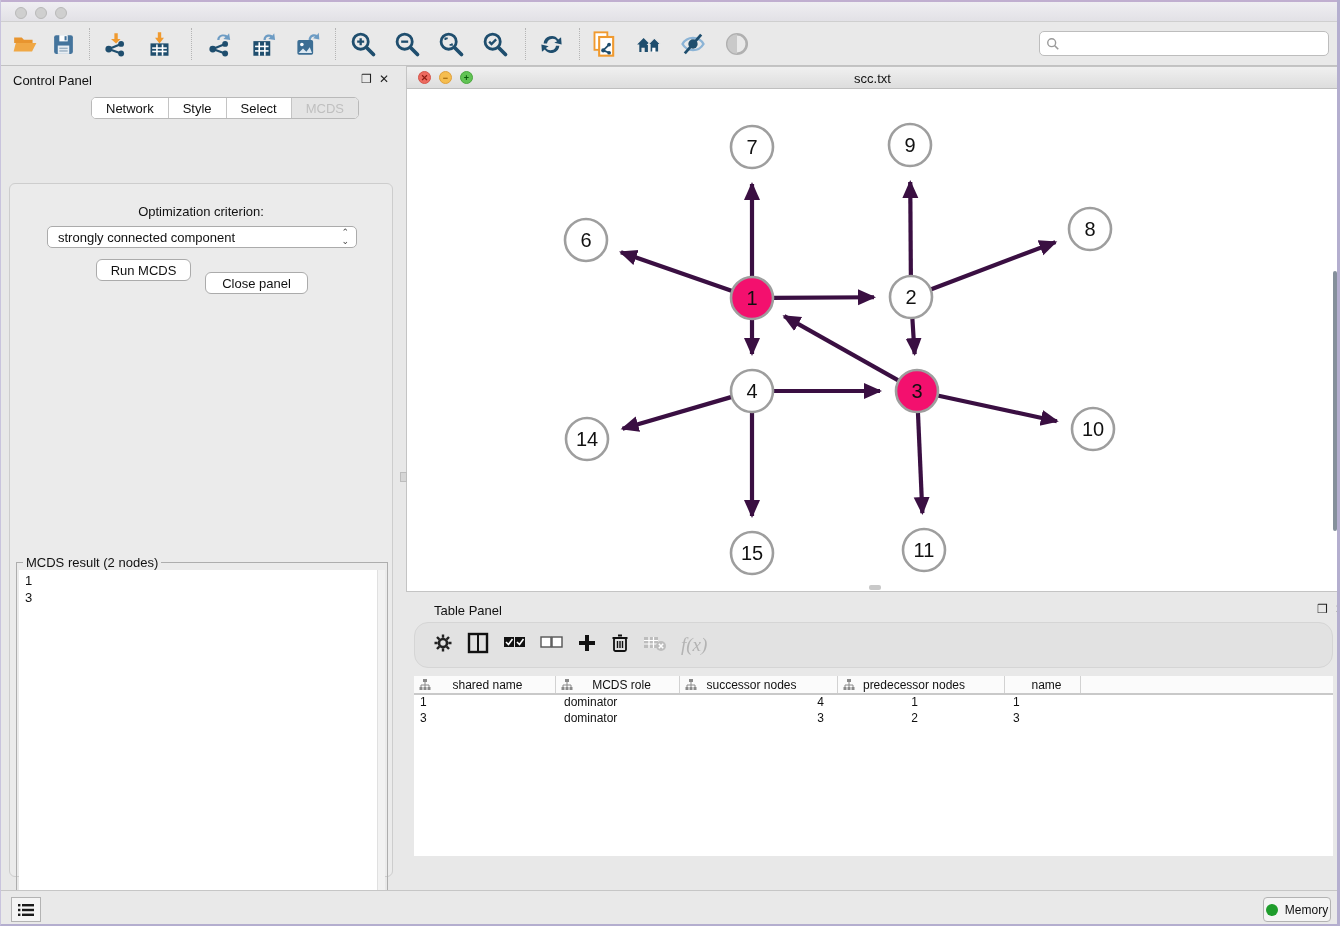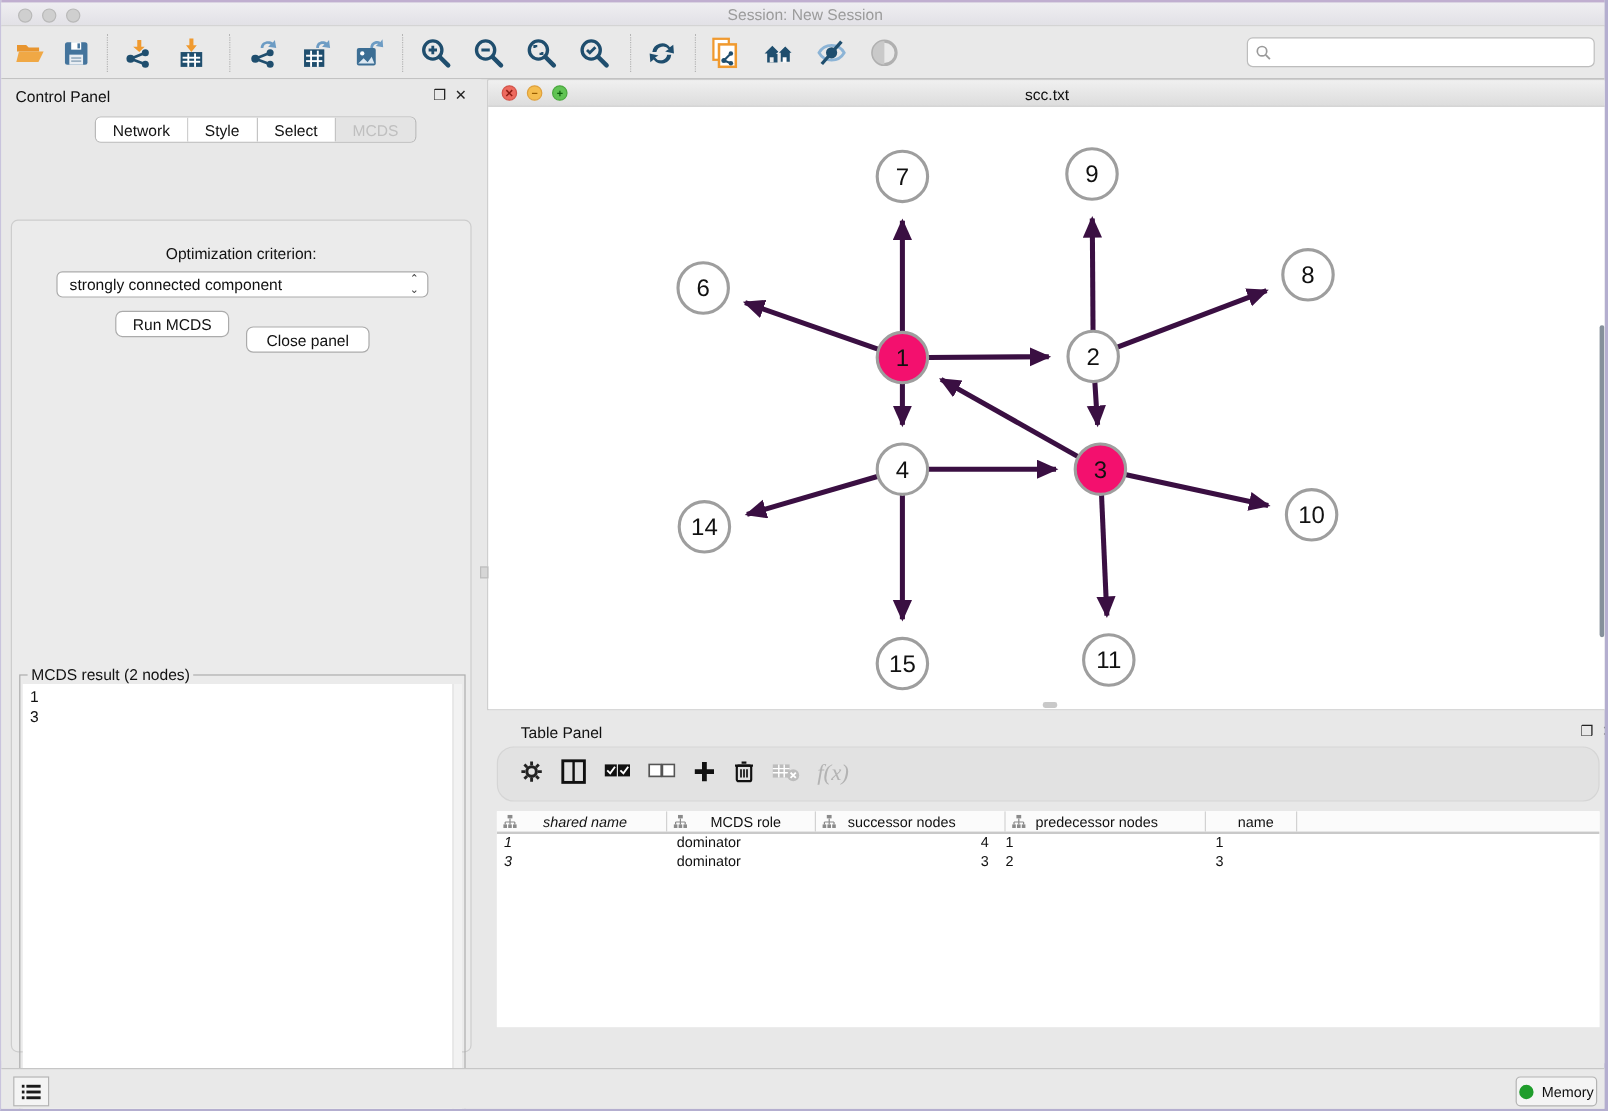--- a/index.html
+++ b/index.html
@@ -24,21 +24,21 @@
   .tb-icon{position:absolute;top:8px;width:28px;height:28px;display:flex;align-items:center;justify-content:center;}
   .tb-sep{position:absolute;top:6px;width:0;height:32px;border-left:1px dotted #b5b5b5;}
   .searchbox{position:absolute;right:12px;top:9px;width:290px;height:25px;background:#fff;border:1px solid #bdbdbd;border-radius:5px;display:flex;align-items:center;padding-left:6px;}
   .searchbox input{border:none;outline:none;flex:1;font-size:12px;font-family:"Liberation Sans",sans-serif;background:transparent;}
   
   .control-panel{position:absolute;left:0;top:66px;width:400px;height:818px;background:#e8e8e8;}
   .panel-titlerow{position:absolute;left:0;top:0;width:100%;height:26px;}
   .panel-title{position:absolute;left:12px;top:7px;font-size:13px;color:#111;}
   .float-btn,.close-btn{position:absolute;top:7px;font-size:12px;color:#222;cursor:default;line-height:12px;}
   .cp-body{position:absolute;left:8px;top:117px;width:384px;height:694px;background:#ebebeb;border:1px solid #cdcdcd;border-radius:6px;}
-  .tabgroup{position:absolute;display:flex;border:1px solid #b9b9b9;border-radius:5px;overflow:hidden;background:#fff;z-index:5;}
+  .tabgroup{position:absolute;display:flex;border:1px solid #b9b9b9;border-radius:5px;overflow:hidden;background:#fff;z-index:5;margin-left:12px;}
   .cp-tabs{left:78px;top:31px;height:22px;}
   .tab{font-size:13px;color:#111;background:#fff;padding:3px 14px 0 14px;border-right:1px solid #c4c4c4;height:22px;}
   .tab:last-child{border-right:none;}
   .tab.active{background:#e4e4e4;color:#bfbfbf;}
   .opt-label{position:absolute;left:0;top:71px;width:400px;text-align:center;font-size:13px;color:#111;}
   .dropdown{position:absolute;left:45px;top:93px;width:310px;height:22px;background:#fff;border:1px solid #ababab;border-radius:5px;font-size:13px;color:#111;display:flex;align-items:center;padding-left:10px;}
   .dd-arrows{position:absolute;right:7px;top:1px;font-size:9px;color:#444;line-height:9px;text-align:center;}
   .btn{position:absolute;height:22px;background:#fff;border:1px solid #ababab;border-radius:6px;font-size:13px;color:#111;text-align:center;padding-top:3px;}
   .groupbox{position:absolute;left:14px;top:429px;width:372px;height:381px;border:1px solid #adadad;}
   .groupbox-label{position:absolute;left:6px;top:-8px;background:#e8e8e8;padding:0 3px;font-size:13px;color:#111;}
@@ -60,41 +60,40 @@
   
   .table-panel{position:absolute;left:405px;top:592px;width:935px;height:294px;background:#e8e8e8;}
   .tp-titlerow{position:absolute;left:16px;top:4px;width:100%;height:22px;}
   .tp-toolbar{position:absolute;left:8px;top:30px;width:919px;height:46px;background:#e2e2e2;border:1px solid #d5d5d5;border-radius:14px;display:flex;align-items:center;gap:14px;padding-left:18px;}
   .tp-table{position:absolute;left:8px;top:84px;width:919px;height:180px;background:#fff;overflow:hidden;}
   .thead{display:flex;height:19px;background:#fbfbfb;border-bottom:2px solid #c9c9c9;}
   .th{position:relative;display:flex;align-items:center;justify-content:center;font-size:12px;color:#111;border-right:1px solid #d2d2d2;}
   .th .hicon{position:absolute;left:5px;top:3px;}
   .trow{display:flex;height:16px;}
   .td{font-size:12px;color:#111;overflow:hidden;white-space:nowrap;}
-  .c0{width:142px;padding-left:6px;font-style:italic;}
+  .c0{width:142px;padding-left:6px;}
   .c1{width:124px;padding-left:8px;}
   .c2{width:158px;text-align:right;padding-right:14px;}
-  .c3{width:167px;text-align:left;padding-right:14px;}
+  .c3{width:167px;text-align:center;padding-right:14px;}
   .c4{width:76px;padding-left:8px;}
   .tp-tabs{left:267px;top:271px;height:22px;position:absolute;}
   .fx{font-family:"Liberation Serif",serif;font-style:italic;font-size:19px;color:#b3b3b3;}
   
   .statusbar{position:absolute;left:0;top:890px;width:1340px;height:36px;background:#e9e9e9;border-top:1px solid #c6c6c6;}
   .list-btn{position:absolute;left:10px;top:6px;width:30px;height:25px;background:#f4f4f4;border:1px solid #b3b3b3;display:flex;align-items:center;justify-content:center;}
   .memory-btn{position:absolute;right:10px;top:6px;width:68px;height:25px;background:#f4f4f4;border:1px solid #b3b3b3;border-radius:4px;display:flex;align-items:center;justify-content:center;gap:7px;font-size:12px;color:#111;}
   .mem-dot{width:12px;height:12px;border-radius:50%;background:#1f9d2c;}
 </style>
 </head>
 <body>
 
 <div class="titlebar">
   <span class="traffic t-gray" style="left:14px"></span>
   <span class="traffic t-gray" style="left:34px"></span>
   <span class="traffic t-gray" style="left:54px"></span>
-  <div class="win-title">Session: New Session</div>
 </div>
 
 <div class="toolbar">
   <div class="tb-icon" style="left:10px">
     <svg width="26" height="26" viewBox="0 0 24 24">
         <path d="M2 6 h7 l2 2 h8 v3 H2 z" fill="#e8952f"></path>
         <path d="M3.5 11 h19 l-4 8 H1.5 z" fill="#f0a845"></path>
       </svg>
   </div>
   <div class="tb-icon" style="left:48px">

